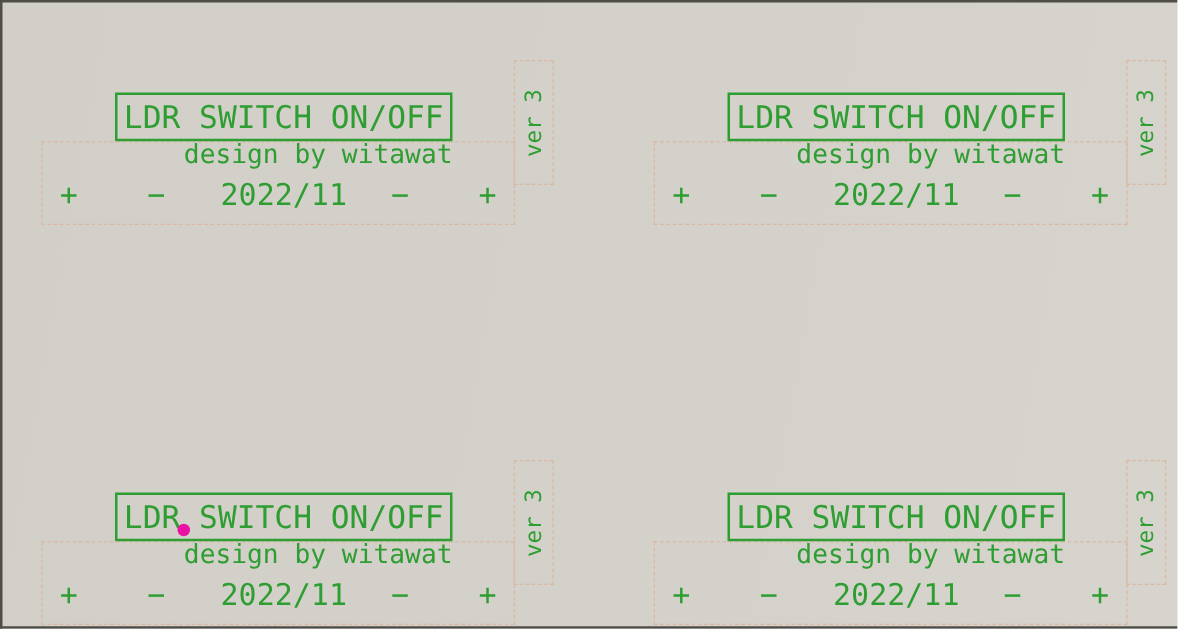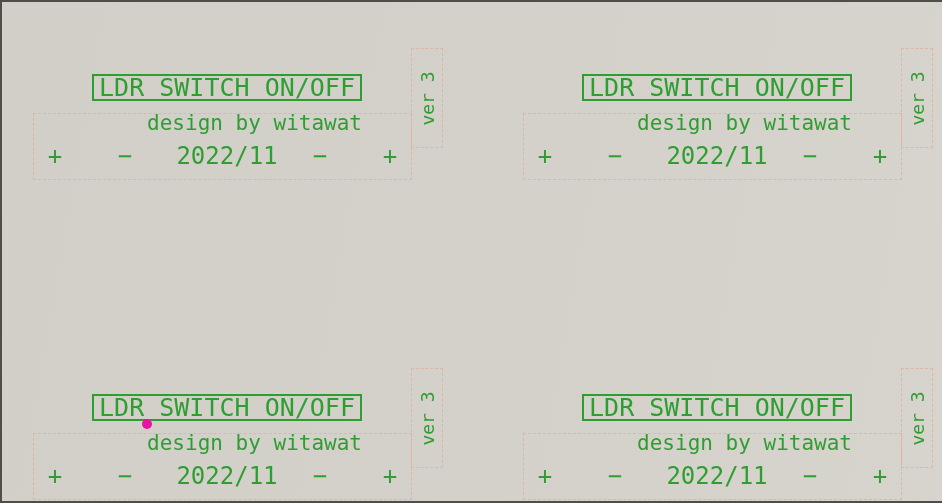--- a/index.html
+++ b/index.html
@@ -29,21 +29,21 @@
     position:absolute; left:411px; top:48px; width:32px; height:100px;
     border:1px dashed #dcb7a1; box-sizing:border-box;
     display:flex; align-items:center; justify-content:center;
   }
   .version-label {
     transform:rotate(-90deg);
     white-space:nowrap;
     font-size:18px; color:#2f9e32; letter-spacing:0px;
   }
   .title-box {
-    position:absolute; left:92px; top:74px; width:270px; height:27px;
+    position:absolute; left:92px; top:74px; width:270px; height:39px;
     border:2px solid #2f9e32; box-sizing:border-box;
     display:flex; align-items:center; justify-content:center;
   }
   .title-text { font-size:25px; color:#2f9e32; white-space:nowrap; }
   .subtitle {
     position:absolute; left:92px; top:110px; width:270px; height:26px;
     line-height:26px; text-align:right;
     font-size:21px; color:#2f9e32; white-space:nowrap;
   }
   .date-text {

